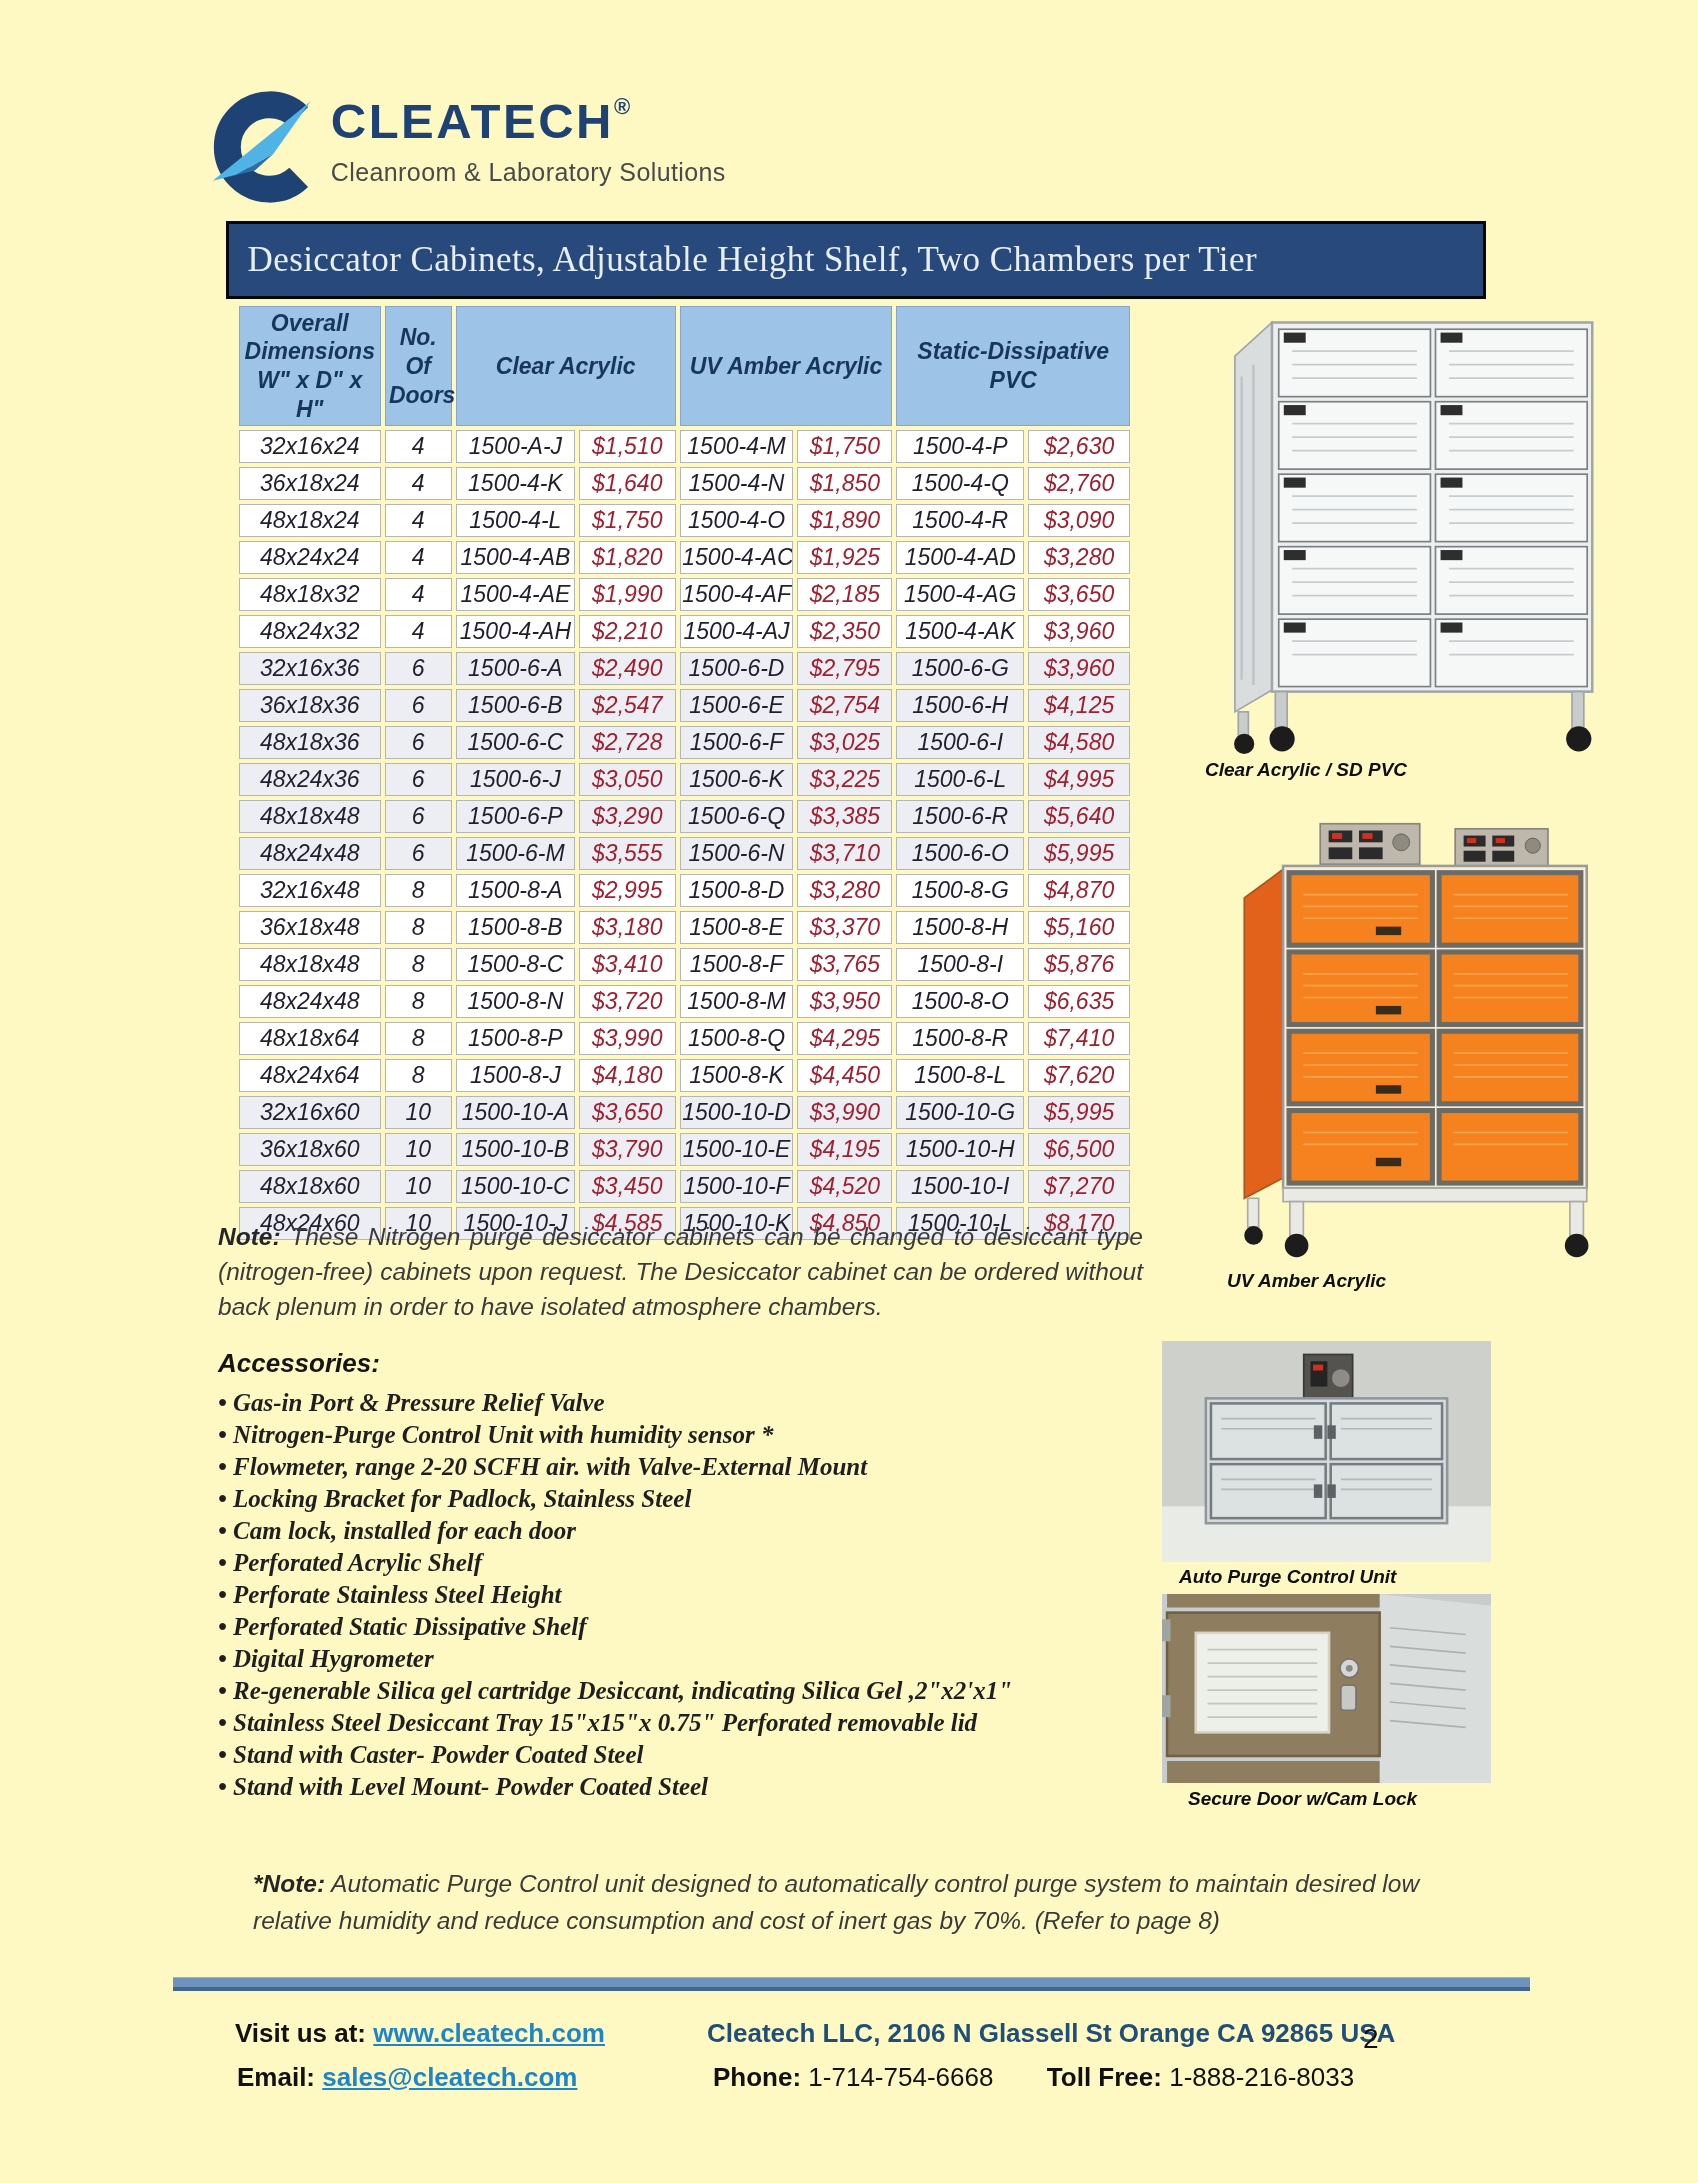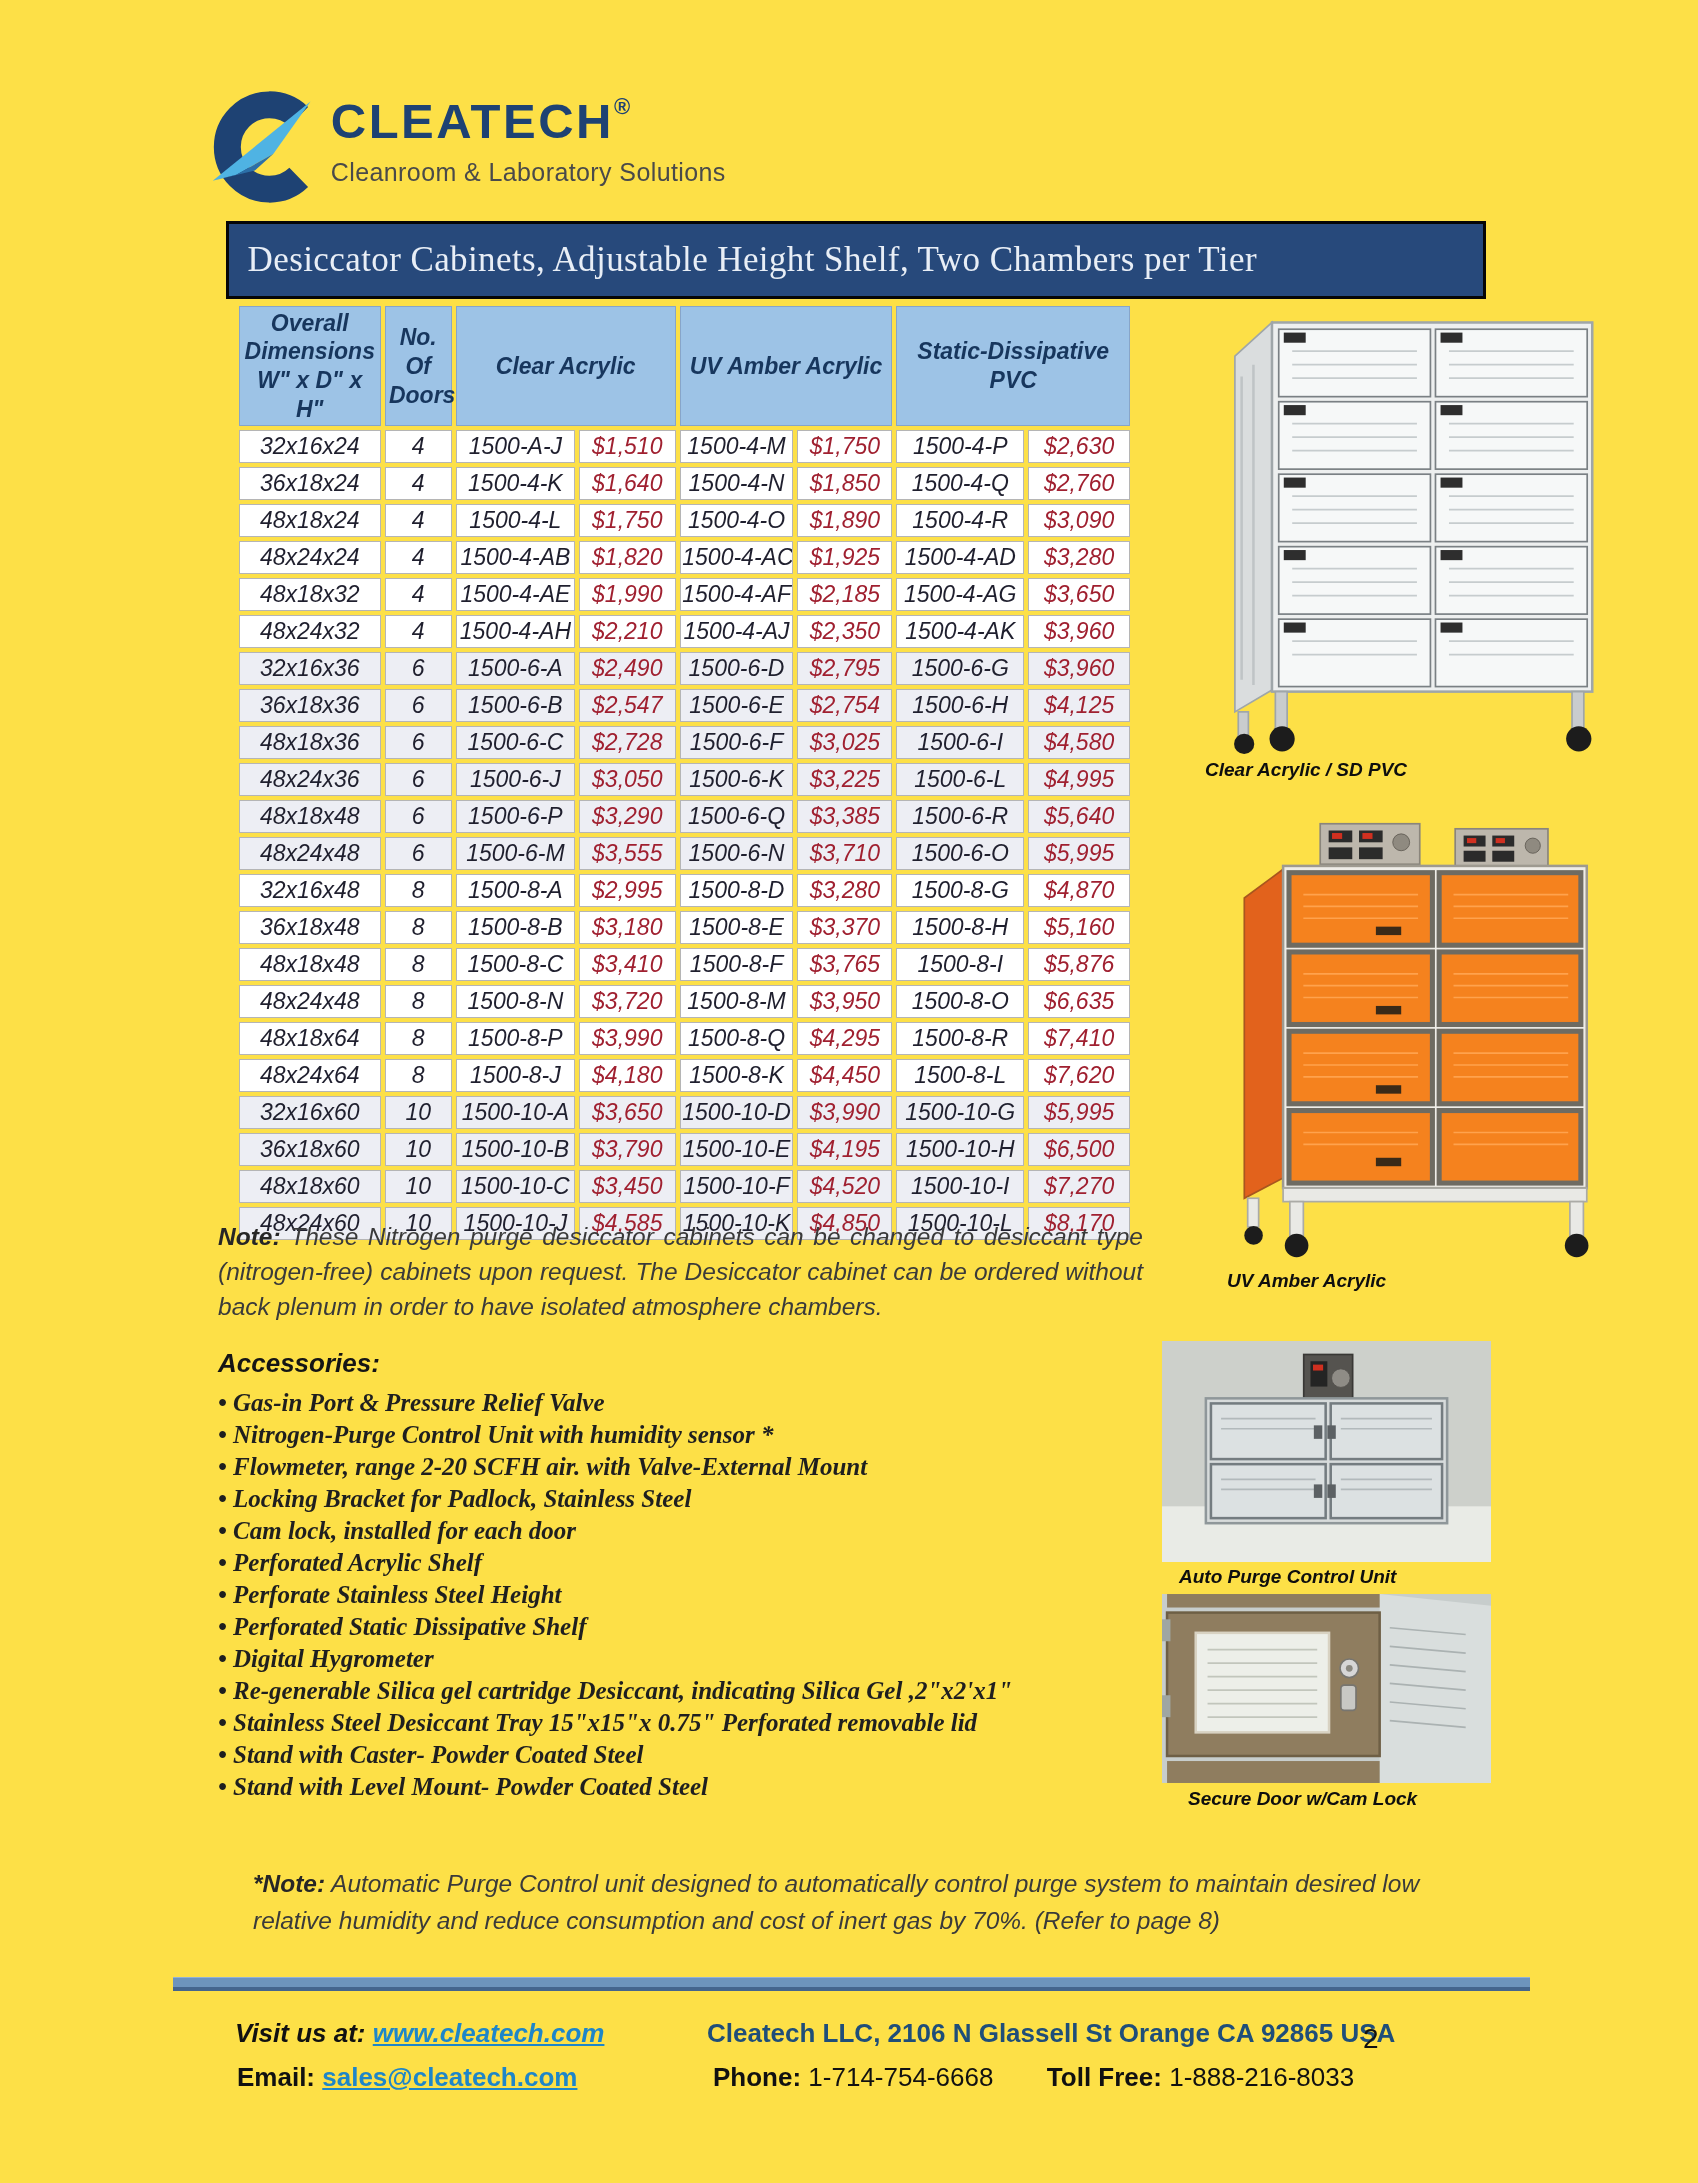--- a/index.html
+++ b/index.html
@@ -1,16 +1,16 @@
 <!DOCTYPE html>
 <html style="font-size:13.5px"><head>
 <meta charset="utf-8">
 <style>
   html,body{margin:0;padding:0;background:#ffffff;}
-  #page{position:relative;width:1698px;height:2183px;background:#fde047;overflow:hidden;
+  #page{position:relative;width:1698px;height:2183px;background:#fef9c3;overflow:hidden;
         font-family:"Liberation Sans",sans-serif;}
 
   
   .logo{position:absolute;left:211px;top:88px;display:flex;align-items:flex-start;}
   .logo-mark{width:108px;height:118px;}
   .logo-textcol{margin-left:11.8px;padding-top:8.4px;}
   .brand{font-weight:bold;font-size:49px;letter-spacing:2.5px;color:#1E4273;line-height:1;}
   .brand .reg{font-size:22px;vertical-align:23.6px;letter-spacing:0;}
   .tagline{font-size:25px;color:#4A4A4A;margin-top:11.8px;letter-spacing:0.4px;}
 
@@ -563,21 +563,21 @@
     <rect x="6" y="198" width="252" height="26" fill="#8F7D5F"></rect>
     <g fill="#9FA6A2">
         <rect x="0" y="30" width="10" height="26"></rect>
         <rect x="0" y="120" width="10" height="26"></rect>
       </g>
   </svg>
   <div class="caption" style="left:1188px;top:1788px;">Secure Door w/Cam Lock</div>
 
   <div class="divider"></div>
 
-  <div class="foot" style="left:235px;top:2018px;font-style:italic;">
+  <div class="foot" style="left:235px;top:2018px;">
     <span class="b">Visit us at: </span><a href="#">www.cleatech.com</a>
   </div>
   <div class="foot" style="left:237px;top:2062px;">
     <span class="b">Email:  </span><a href="#">sales@cleatech.com</a>
   </div>
   <div class="foot addr" style="left:707px;top:2018px;">Cleatech LLC, 2106 N Glassell St Orange CA 92865 USA</div>
   <div class="foot" style="left:713px;top:2062px;">
     <span class="b">Phone: </span><span>1-714-754-6668</span>
     <span style="display:inline-block;width:39px;"></span>
     <span class="b">Toll Free:  </span><span>1-888-216-8033</span>

